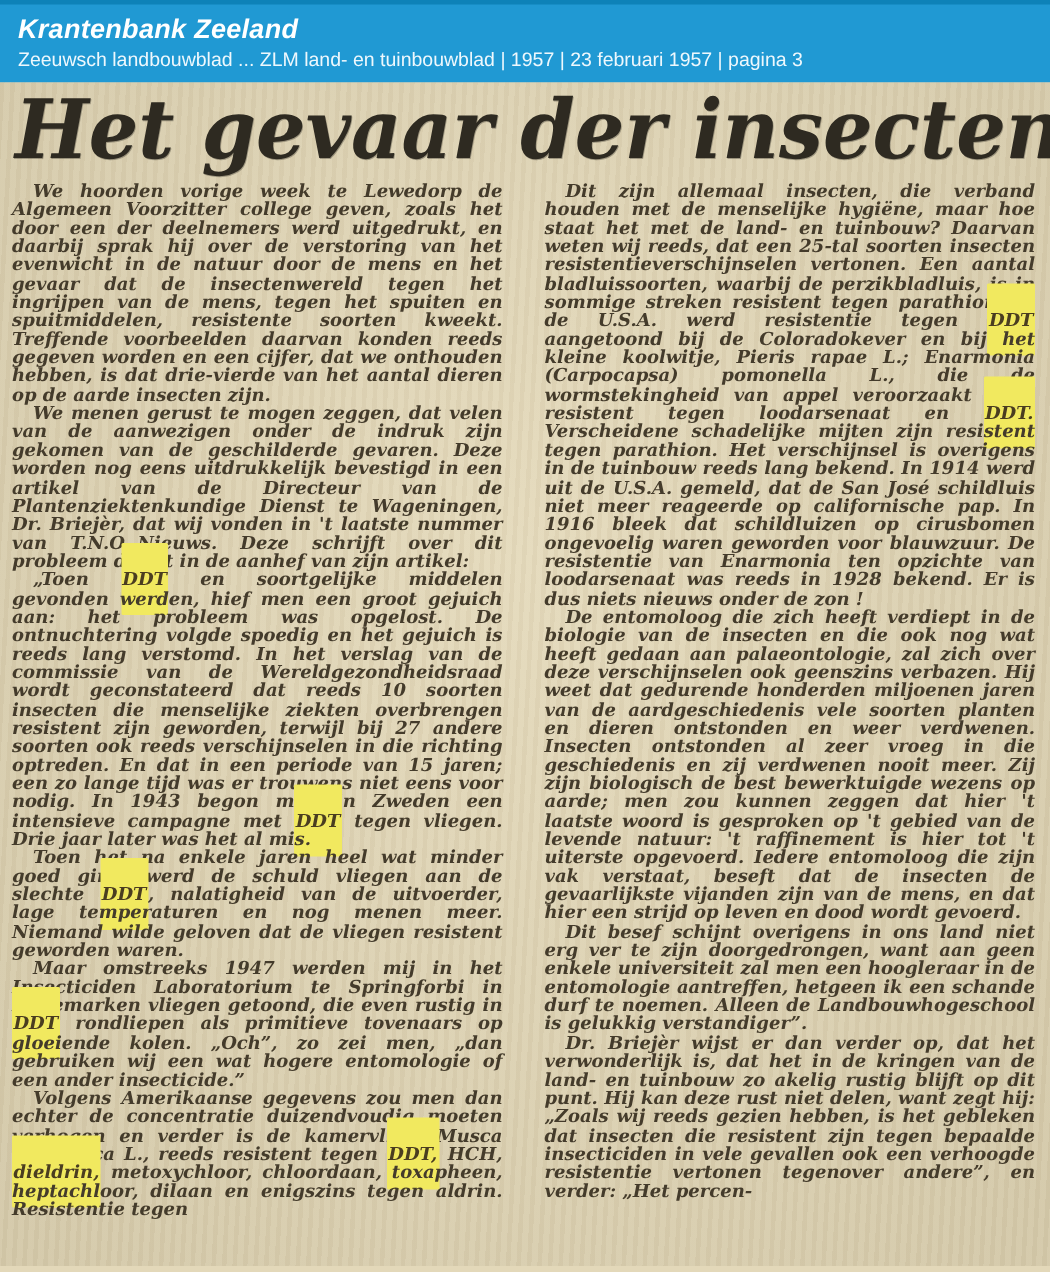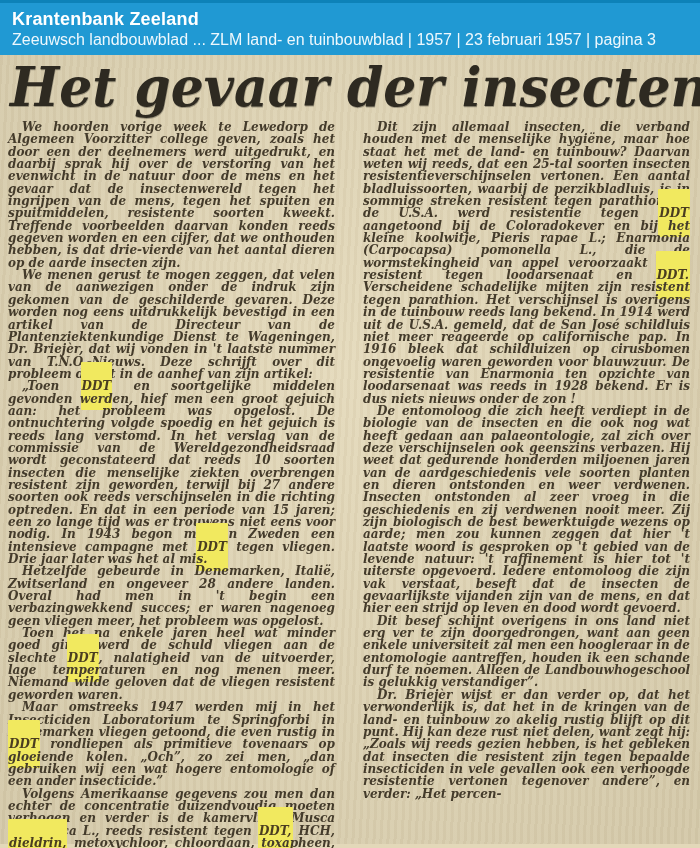--- a/index.html
+++ b/index.html
@@ -11,23 +11,24 @@
   
   .header{
     height:55px;box-sizing:border-box;
     background:var(--header-bg,#2099d3);
     border-top:3px solid var(--header-top,#0d82b8);
     padding:5px 0 0 12px;
   }
   .header .title{
     color:#ffffff;font-weight:bold;font-size:18px;line-height:22px;
     letter-spacing:0.2px;
+    font-style:italic;
   }
   .header .subtitle{
-    color:#eef8fd;font-size:16px;line-height:16px;margin-top:2px;
+    color:#eef8fd;font-size:13px;line-height:16px;margin-top:2px;
   }
   
   .scan{
     position:relative;height:789px;box-sizing:border-box;
     padding:2px 10px 0 8px;
     background:
       radial-gradient(ellipse at 50% 40%, rgba(255,255,255,0.10), rgba(0,0,0,0.06) 95%),
       repeating-linear-gradient(93deg, rgba(120,100,60,0.05) 0 3px, rgba(255,250,230,0.05) 3px 7px),
       #e2d6b5;
     color:#463d2d;
@@ -69,25 +70,24 @@
   <div class="subtitle">Zeeuwsch landbouwblad ... ZLM land- en tuinbouwblad | 1957 | 23 februari 1957 | pagina 3</div>
 </div>
 
 <div class="scan">
   <div class="headline">Het gevaar der insecten</div>
   <div class="columns">
     <div class="col">
         <p class="indent"><span>We hoorden vorige week te Lewedorp de Algemeen Voorzitter college geven, zoals het door een der deelnemers werd uitgedrukt, en daarbij sprak hij over de verstoring van het evenwicht in de natuur door de mens en het gevaar dat de insectenwereld tegen het ingrijpen van de mens, tegen het spuiten en spuitmiddelen, resistente soorten kweekt. Treffende voorbeelden daarvan konden reeds gegeven worden en een cijfer, dat we onthouden hebben, is dat drie-vierde van het aantal dieren op de aarde insecten zijn.</span></p>
         <p class="indent"><span>We menen gerust te mogen zeggen, dat velen van de aanwezigen onder de indruk zijn gekomen van de geschilderde gevaren. Deze worden nog eens uitdrukkelijk bevestigd in een artikel van de Directeur van de Plantenziektenkundige Dienst te Wageningen, Dr. Briejèr, dat wij vonden in 't laatste nummer van T.N.O.-Nieuws. Deze schrijft over dit probleem direct in de aanhef van zijn artikel:</span></p>
         <p class="indent"><span>„Toen </span><span class="hl">DDT</span><span> en soortgelijke middelen gevonden werden, hief men een groot gejuich aan: het probleem was opgelost. De ontnuchtering volgde spoedig en het gejuich is reeds lang verstomd. In het verslag van de commissie van de Wereldgezondheidsraad wordt geconstateerd dat reeds 10 soorten insecten die menselijke ziekten overbrengen resistent zijn geworden, terwijl bij 27 andere soorten ook reeds verschijnselen in die richting optreden. En dat in een periode van 15 jaren; een zo lange tijd was er trouwens niet eens voor nodig. In 1943 begon men in Zweden een intensieve campagne met </span><span class="hl">DDT</span><span> tegen vliegen. Drie jaar later was het al mis.</span></p>
-        <p class="indent"><span>Hetzelfde gebeurde in Denemarken, Italië, Zwitserland en ongeveer 28 andere landen. Overal had men in 't begin een verbazingwekkend succes; er waren nagenoeg geen vliegen meer, het probleem was opgelost.</span></p>
         <p class="indent"><span>Toen het na enkele jaren heel wat minder goed ging, werd de schuld vliegen aan de slechte </span><span class="hl">DDT</span><span>, nalatigheid van de uitvoerder, lage temperaturen en nog menen meer. Niemand wilde geloven dat de vliegen resistent geworden waren.</span></p>
         <p class="indent"><span>Maar omstreeks 1947 werden mij in het Insecticiden Laboratorium te Springforbi in Denemarken vliegen getoond, die even rustig in </span><span class="hl">DDT</span><span> rondliepen als primitieve tovenaars op gloeiende kolen. „Och”, zo zei men, „dan gebruiken wij een wat hogere entomologie of een ander insecticide.”</span></p>
         <p class="indent"><span>Volgens Amerikaanse gegevens zou men dan echter de concentratie duizendvoudig moeten verhogen en verder is de kamervlieg, Musca domestica L., reeds resistent tegen </span><span class="hl">DDT,</span><span> HCH, </span><span class="hl">dieldrin,</span><span> metoxychloor, chloordaan, toxapheen, heptachloor, dilaan en enigszins tegen aldrin. Resistentie tegen</span></p>
       </div>
     <div class="col">
         <p class="indent"><span>Dit zijn allemaal insecten, die verband houden met de menselijke hygiëne, maar hoe staat het met de land- en tuinbouw?  Daarvan weten wij reeds, dat een 25-tal soorten insecten resistentieverschijnselen vertonen. Een aantal bladluissoorten, waarbij de perzikbladluis, is in sommige streken resistent tegen parathion. In de U.S.A. werd resistentie tegen </span><span class="hl">DDT</span><span> aangetoond bij de Coloradokever en bij het kleine koolwitje, Pieris rapae L.; Enarmonia (Carpocapsa) pomonella L., die de wormstekingheid van appel veroorzaakt werd resistent tegen loodarsenaat en </span><span class="hl">DDT.</span><span> Verscheidene schadelijke mijten zijn resistent tegen parathion. Het verschijnsel is overigens in de tuinbouw reeds lang bekend. In 1914 werd uit de U.S.A. gemeld, dat de San José schildluis niet meer reageerde op californische pap. In 1916 bleek dat schildluizen op cirusbomen ongevoelig waren geworden voor blauwzuur. De resistentie van Enarmonia ten opzichte van loodarsenaat was reeds in 1928 bekend. Er is dus niets nieuws onder de zon !</span></p>
         <p class="indent"><span>De entomoloog die zich heeft verdiept in de biologie van de insecten en die ook nog wat heeft gedaan aan palaeontologie, zal zich over deze verschijnselen ook geenszins verbazen. Hij weet dat gedurende honderden miljoenen jaren van de aardgeschiedenis vele soorten planten en dieren ontstonden en weer verdwenen. Insecten ontstonden al zeer vroeg in die geschiedenis en zij verdwenen nooit meer. Zij zijn biologisch de best bewerktuigde wezens op aarde; men zou kunnen zeggen dat hier 't laatste woord is gesproken op 't gebied van de levende natuur: 't raffinement is hier tot 't uiterste opgevoerd. Iedere entomoloog die zijn vak verstaat, beseft dat de insecten de gevaarlijkste vijanden zijn van de mens, en dat hier een strijd op leven en dood wordt gevoerd.</span></p>
-        <p class="indent"><span>Dit besef schijnt overigens in ons land niet erg ver te zijn doorgedrongen, want aan geen enkele universiteit zal men een hoogleraar in de entomologie aantreffen, houden ik een schande durf te noemen. Alleen de Landbouwhogeschool is gelukkig verstandiger”.</span></p>
+        <p class="indent"><span>Dit besef schijnt overigens in ons land niet erg ver te zijn doorgedrongen, want aan geen enkele universiteit zal men een hoogleraar in de entomologie aantreffen, hetgeen ik een schande durf te noemen. Alleen de Landbouwhogeschool is gelukkig verstandiger”.</span></p>
         <p class="indent"><span>Dr. Briejèr wijst er dan verder op, dat het verwonderlijk is, dat het in de kringen van de land- en tuinbouw zo akelig rustig blijft op dit punt. Hij kan deze rust niet delen, want zegt hij: „Zoals wij reeds gezien hebben, is het gebleken dat insecten die resistent zijn tegen bepaalde insecticiden in vele gevallen ook een verhoogde resistentie vertonen tegenover andere”, en verder: „Het percen-</span></p>
       </div>
   </div>
 </div>
 
 </body></html>

